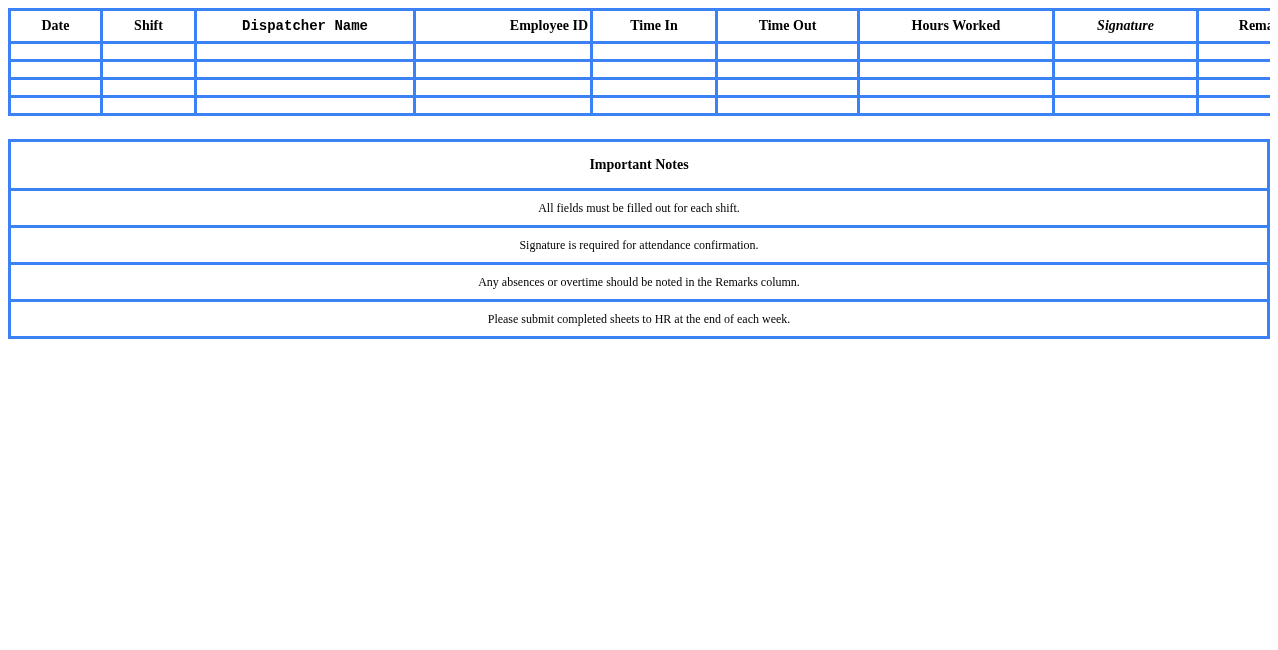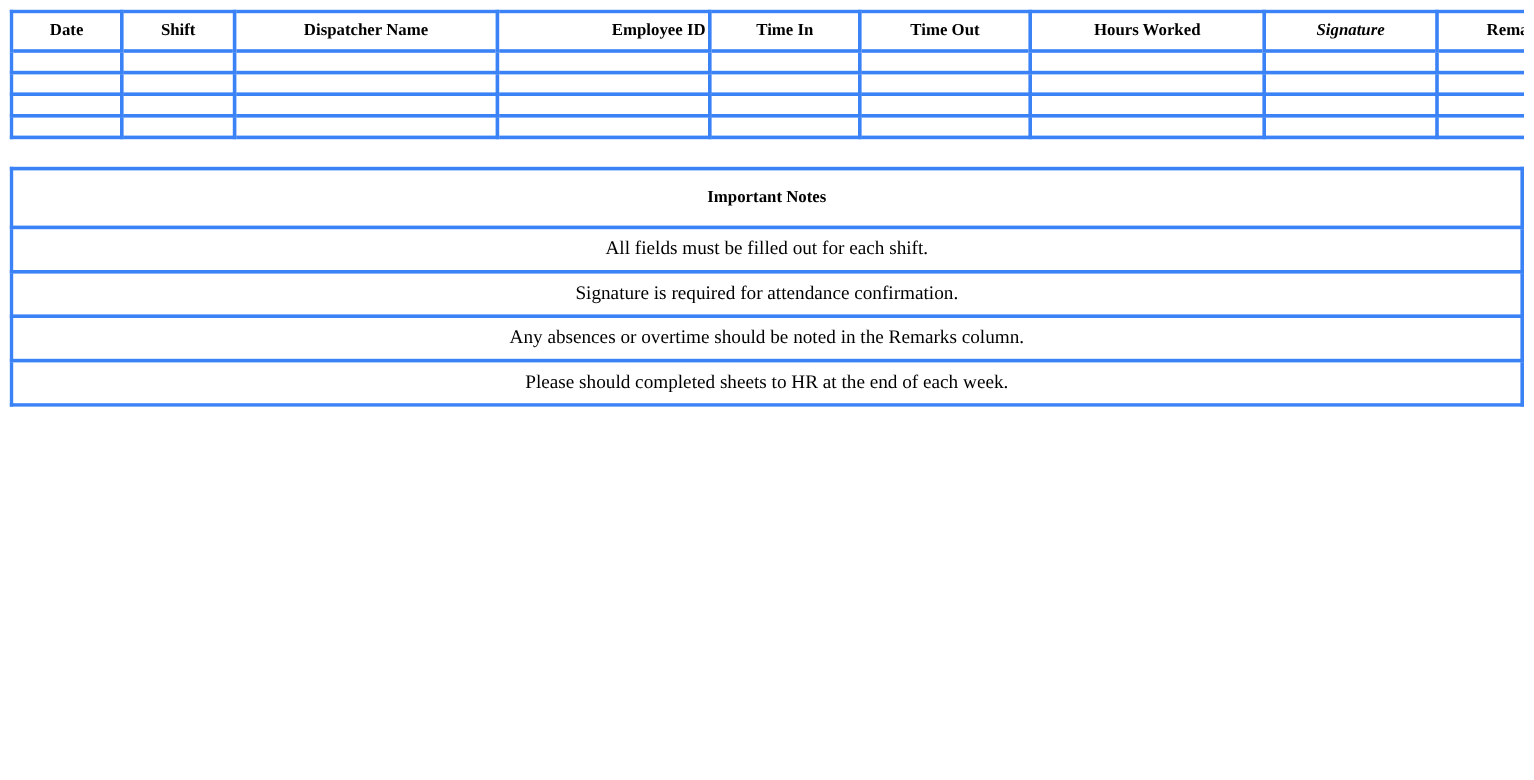--- a/index.html
+++ b/index.html
@@ -42,34 +42,34 @@
   .notes {
     margin-top: 23px;
   }
   .notes thead th {
     font-weight: bold;
     font-size: 14px;
     line-height: 16px;
     padding: 15px 4px;
   }
   .notes tbody td {
-    font-size: 16px;
+    font-size: 12px;
     line-height: 16px;
     padding: 9px 4px;
   }
 </style>
 </head>
 <body>
 
 <table class="attendance">
   <thead>
     <tr id="attendance-head-row">
         <th style="width: 85px;">Date</th>
         <th style="width: 87px;">Shift</th>
-        <th style="width: 212px;">Dispatcher Name</th>
+        <th style="width: 212px; font-family: Liberation Mono, monospace;">Dispatcher Name</th>
         <th style="width: 170px; text-align: right;">Employee ID</th>
         <th style="width: 118px;">Time In</th>
         <th style="width: 135px;">Time Out</th>
         <th style="width: 188px; margin-left: 24px;">Hours Worked</th>
         <th style="width: 137px; font-style: italic;">Signature</th>
         <th style="width: 130px;">Remarks</th>
       </tr>
   </thead>
   <tbody id="attendance-body">
       <tr>
@@ -129,16 +129,16 @@
       <tr>
         <td>All fields must be filled out for each shift.</td>
       </tr>
       <tr>
         <td>Signature is required for attendance confirmation.</td>
       </tr>
       <tr>
         <td>Any absences or overtime should be noted in the Remarks column.</td>
       </tr>
       <tr>
-        <td>Please should completed sheets to HR at the end of each week.</td>
+        <td>Please submit completed sheets to HR at the end of each week.</td>
       </tr>
     </tbody>
 </table>
 
 </body></html>

